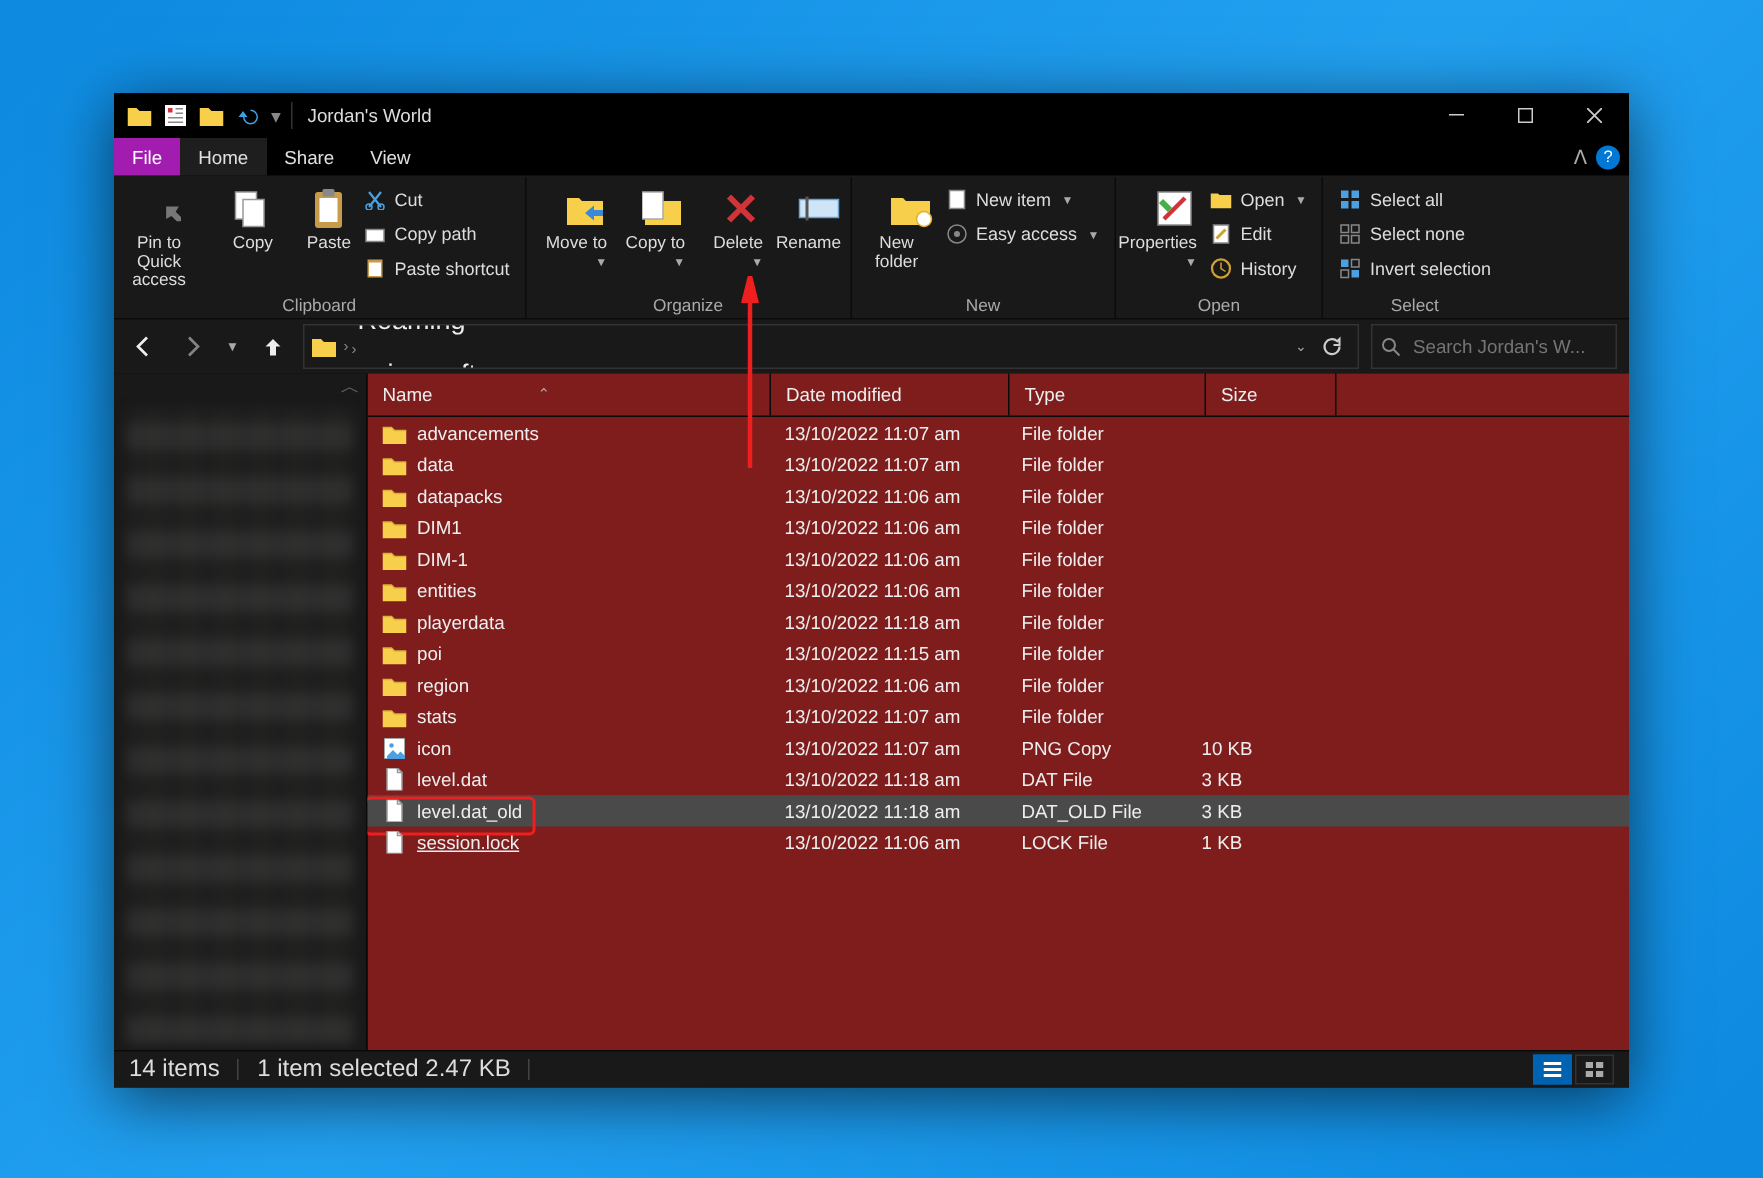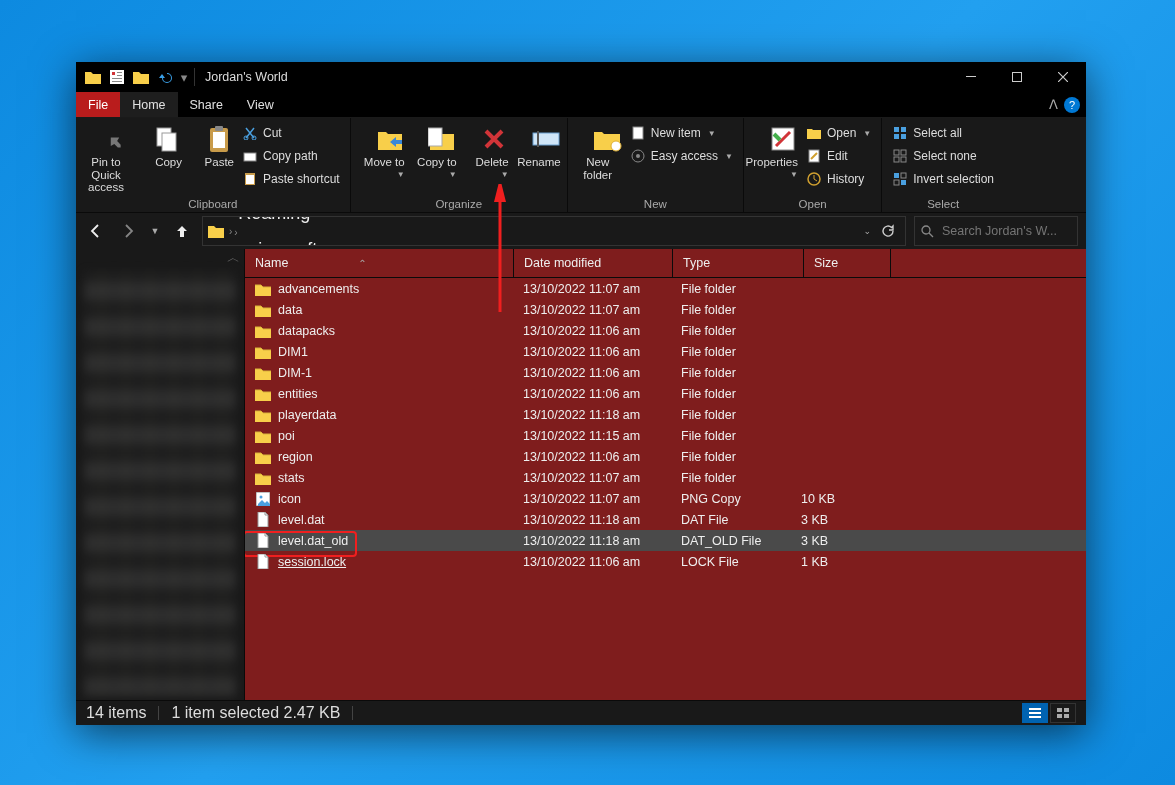--- a/index.html
+++ b/index.html
@@ -51,21 +51,21 @@
   
   .menubar {
     height: 25px; background:#000;
     display:flex; align-items:stretch;
     border-bottom:1px solid #1a1a1a;
   }
   .menu-tab {
     padding: 0 12px; display:flex; align-items:center;
     font-size:12.5px; color:#e0e0e0;
   }
-  .menu-tab.file { background:#b91c1c; color:#fff; }
+  .menu-tab.file { background:#a21caf; color:#fff; }
   .menu-tab.active { background:#1e1e1e; }
   .menu-spacer { flex:1; }
   .menu-right { display:flex; align-items:center; padding-right:6px; gap:6px; color:#aaa; }
   
   .ribbon {
     height: 94px; background:#191919;
     display:flex; align-items:stretch;
     border-bottom:1px solid #0a0a0a;
   }
   .rgroup {

